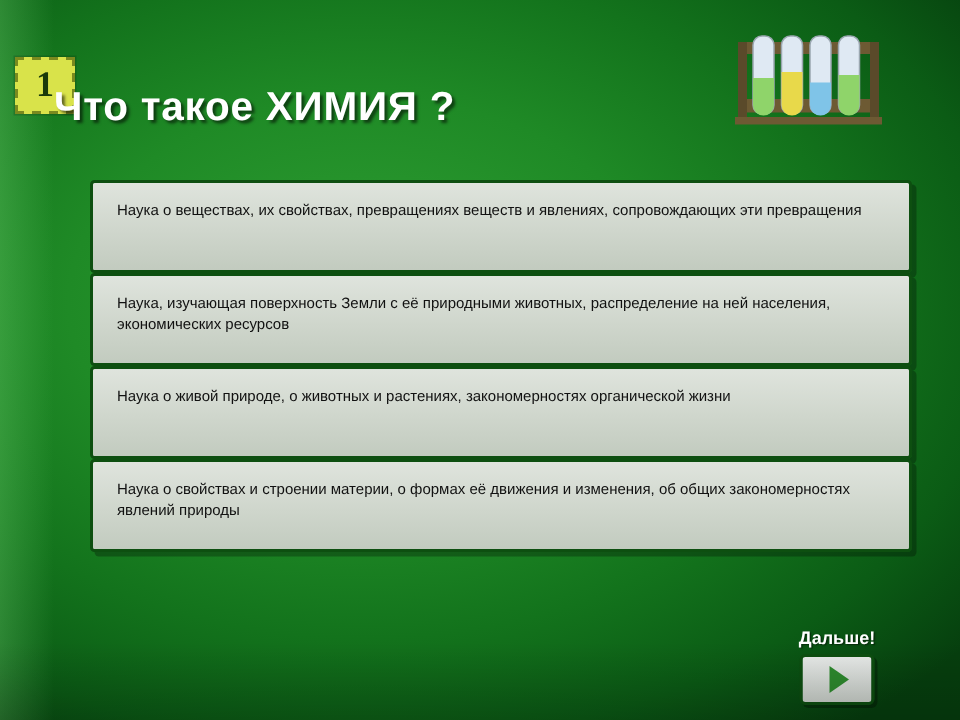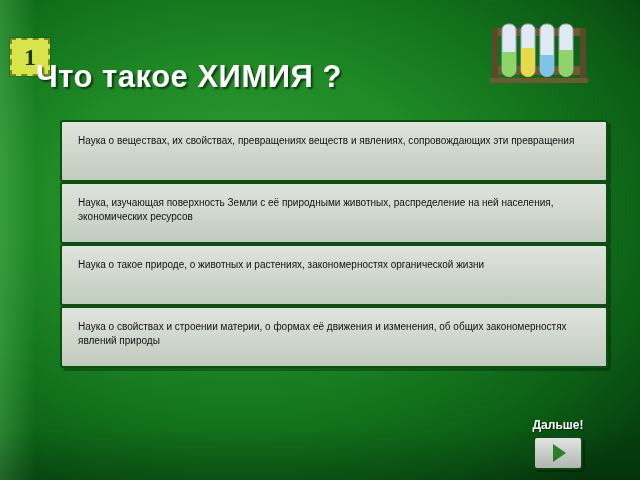--- a/index.html
+++ b/index.html
@@ -55,21 +55,21 @@
     font-size: 24px;
     font-weight: bold;
     color: #1a3a0a;
     font-family: "Liberation Serif", serif;
   }
 
   .title {
     position: absolute;
     left: 36px;
     top: 38px;
-    font-size: 31px;
+    font-size: 27px;
     font-weight: bold;
     color: #ffffff;
     letter-spacing: 0.5px;
     text-shadow: 2px 2px 2px rgba(0,0,0,0.55);
     white-space: nowrap;
   }
 
   
   .tubes {
     position: absolute;
@@ -168,21 +168,21 @@
         <rect x="75" y="2" width="14" height="52" rx="6" fill="#dfe9f3" stroke="#9aa7b0" stroke-width="1"></rect>
         <path d="M75 28 h14 v20 a7 7 0 0 1 -14 0 z" fill="#8fd46a"></path>
       </g>
       <rect x="6" y="56" width="98" height="5" fill="#6d5a33"></rect>
     </svg>
   </div>
 
   <div class="choices">
     <div class="choice choice-1">Наука о веществах, их свойствах, превращениях веществ и явлениях, сопровождающих эти превращения</div>
     <div class="choice choice-2">Наука, изучающая поверхность Земли с её природными животных, распределение на ней населения, экономических ресурсов</div>
-    <div class="choice choice-3">Наука о такое природе, о животных и растениях, закономерностях органической жизни</div>
+    <div class="choice choice-3">Наука о живой природе, о животных и растениях, закономерностях органической жизни</div>
     <div class="choice choice-4">Наука о свойствах и строении материи, о формах её движения и изменения, об общих закономерностях явлений природы</div>
   </div>
 
   <div class="next-wrap">
     <div class="next-label">Дальше!</div>
     <div class="next-btn">
       <div class="next-arrow"></div>
     </div>
   </div>
 

